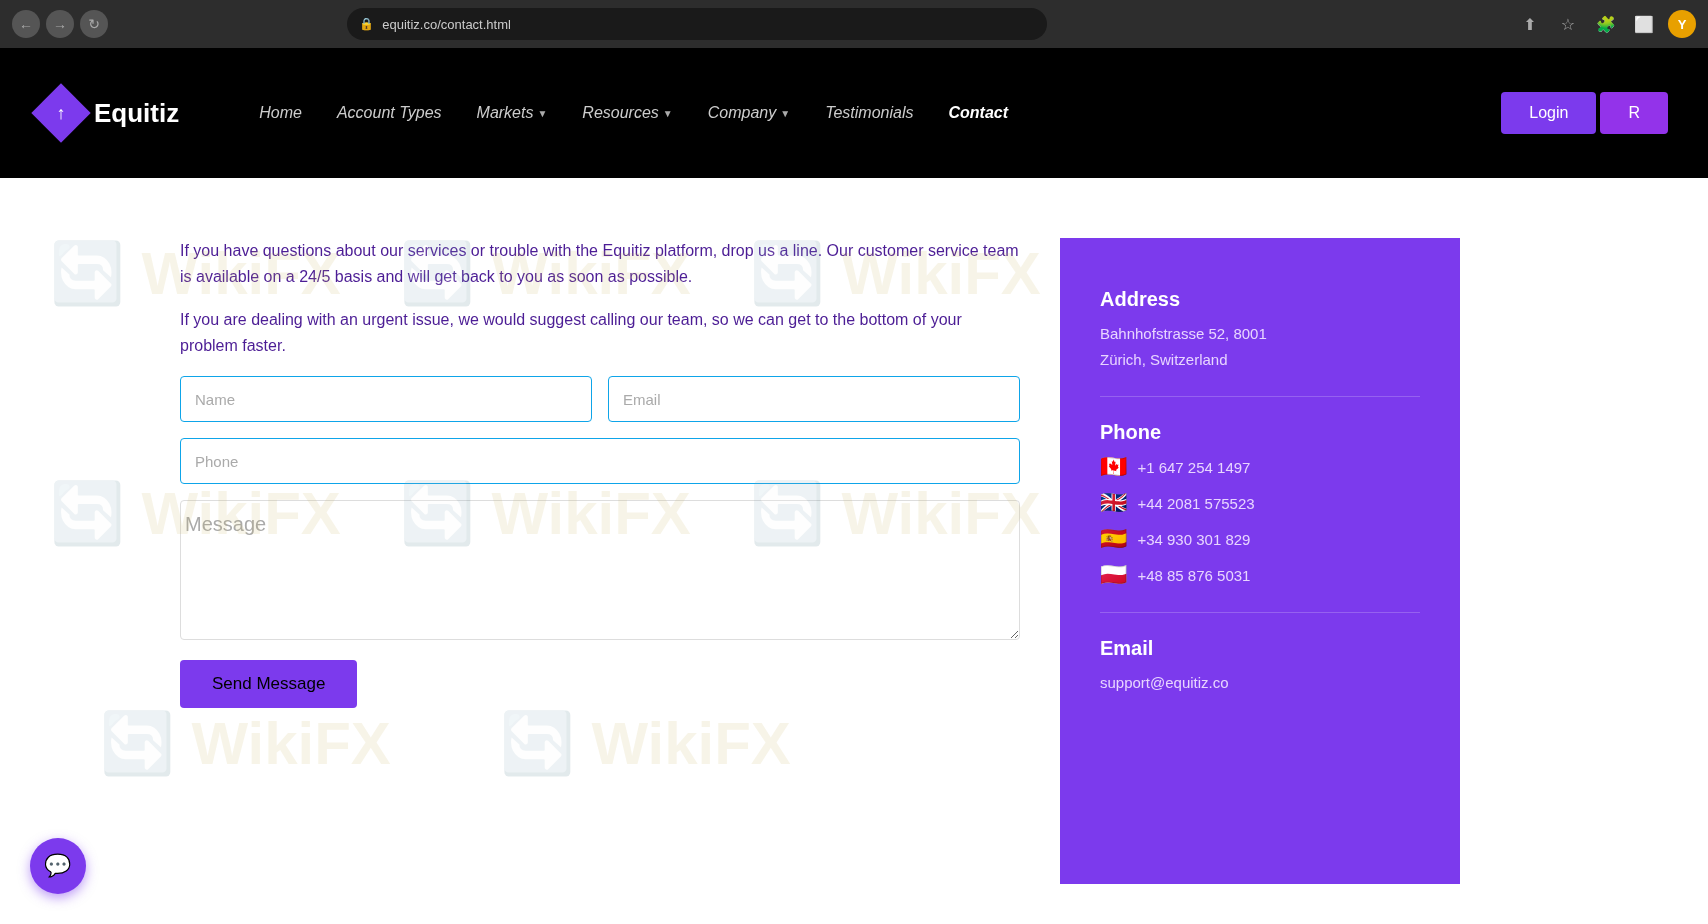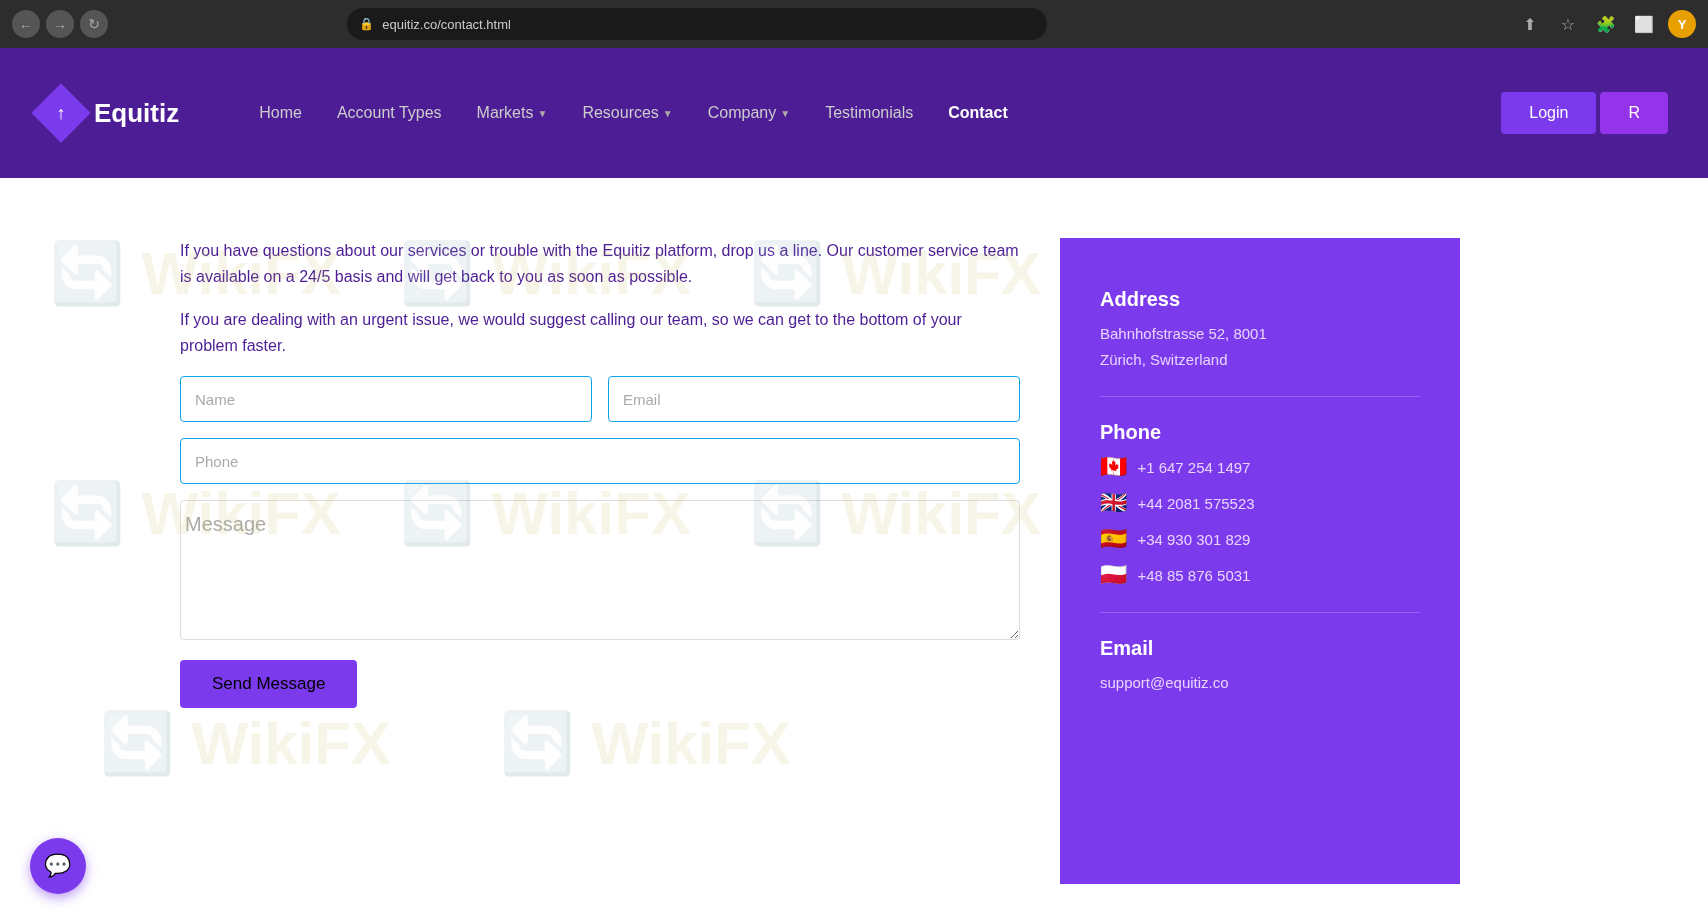--- a/index.html
+++ b/index.html
@@ -63,21 +63,21 @@
       border-radius: 50%;
       background: #e8a000;
       color: white;
       font-size: 13px;
       font-weight: bold;
       display: flex; align-items: center; justify-content: center;
     }
 
     
     .navbar {
-      background: #4c1d95;
+      background: #000000;
       height: 130px;
       display: flex;
       align-items: center;
       padding: 0 40px;
       position: relative;
     }
     .logo-area {
       display: flex;
       align-items: center;
       gap: 12px;
@@ -102,20 +102,21 @@
       color: white;
       font-size: 26px;
       font-weight: bold;
     }
     .nav-links {
       display: flex;
       align-items: center;
       gap: 35px;
       margin-left: 80px;
       list-style: none;
+      font-style: italic;
     }
     .nav-link {
       color: #ccc;
       text-decoration: none;
       font-size: 16px;
       cursor: pointer;
     }
     .nav-link.active { color: white; font-weight: bold; }
     .nav-link-dropdown {
       display: flex;

